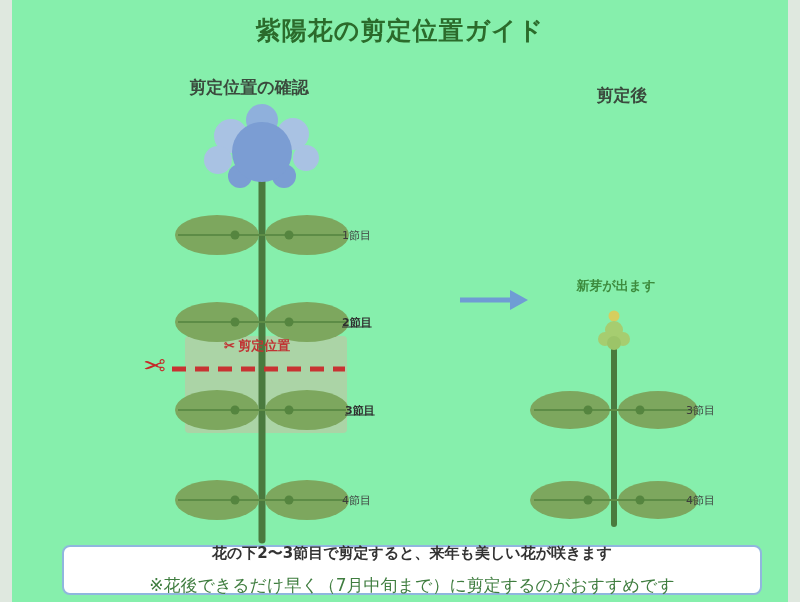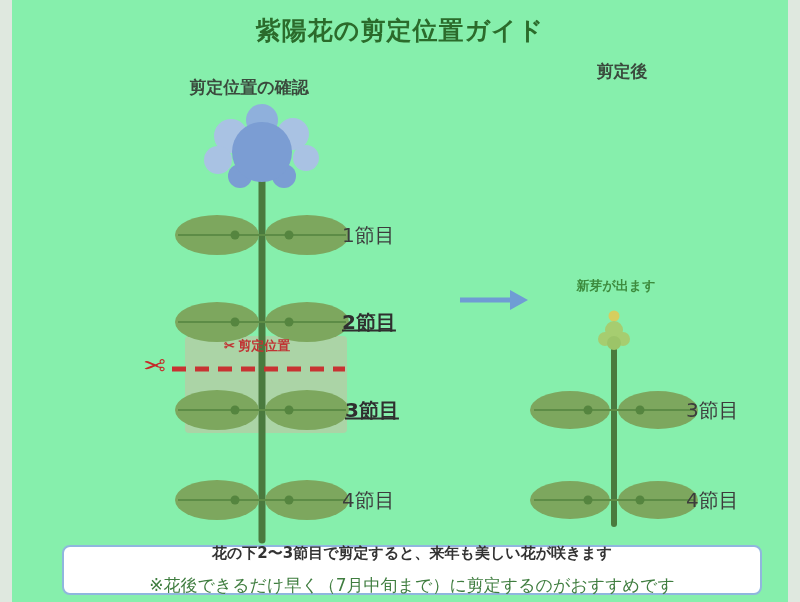--- a/index.html
+++ b/index.html
@@ -12,25 +12,25 @@
   .title {
     position:absolute; top:14px; left:0; width:100%;
     text-align:center; font-size:25px; font-weight:bold; color:#2b6b2b;
     letter-spacing:1px;
   }
   .col-heading {
     position:absolute; font-size:17px; font-weight:bold;
     color:#3a4a3d; text-align:center;
   }
   .heading-left  { top:76px; left:122px; width:230px; }
-  .heading-right { top:60px; left:545px; width:130px; }
+  .heading-right { top:84px; left:545px; width:130px; }
   svg.scene { position:absolute; top:0; left:0; display:block; }
   .node-label {
     position:absolute; transform:translateY(-50%);
-    font-size:20px; color:#3c3c3c; white-space:nowrap;
+    font-size:11px; color:#3c3c3c; white-space:nowrap;
   }
   .node-label.bold { font-weight:bold; color:#2f2f2f;text-decoration:underline; }
   .cut-label {
     position:absolute; font-size:13px; font-weight:bold;
     color:#c03434; white-space:nowrap;
   }
   .scissors-marker {
     position:absolute; font-size:27px; color:#c62828;
     transform:scaleX(-1); line-height:1;
   }

